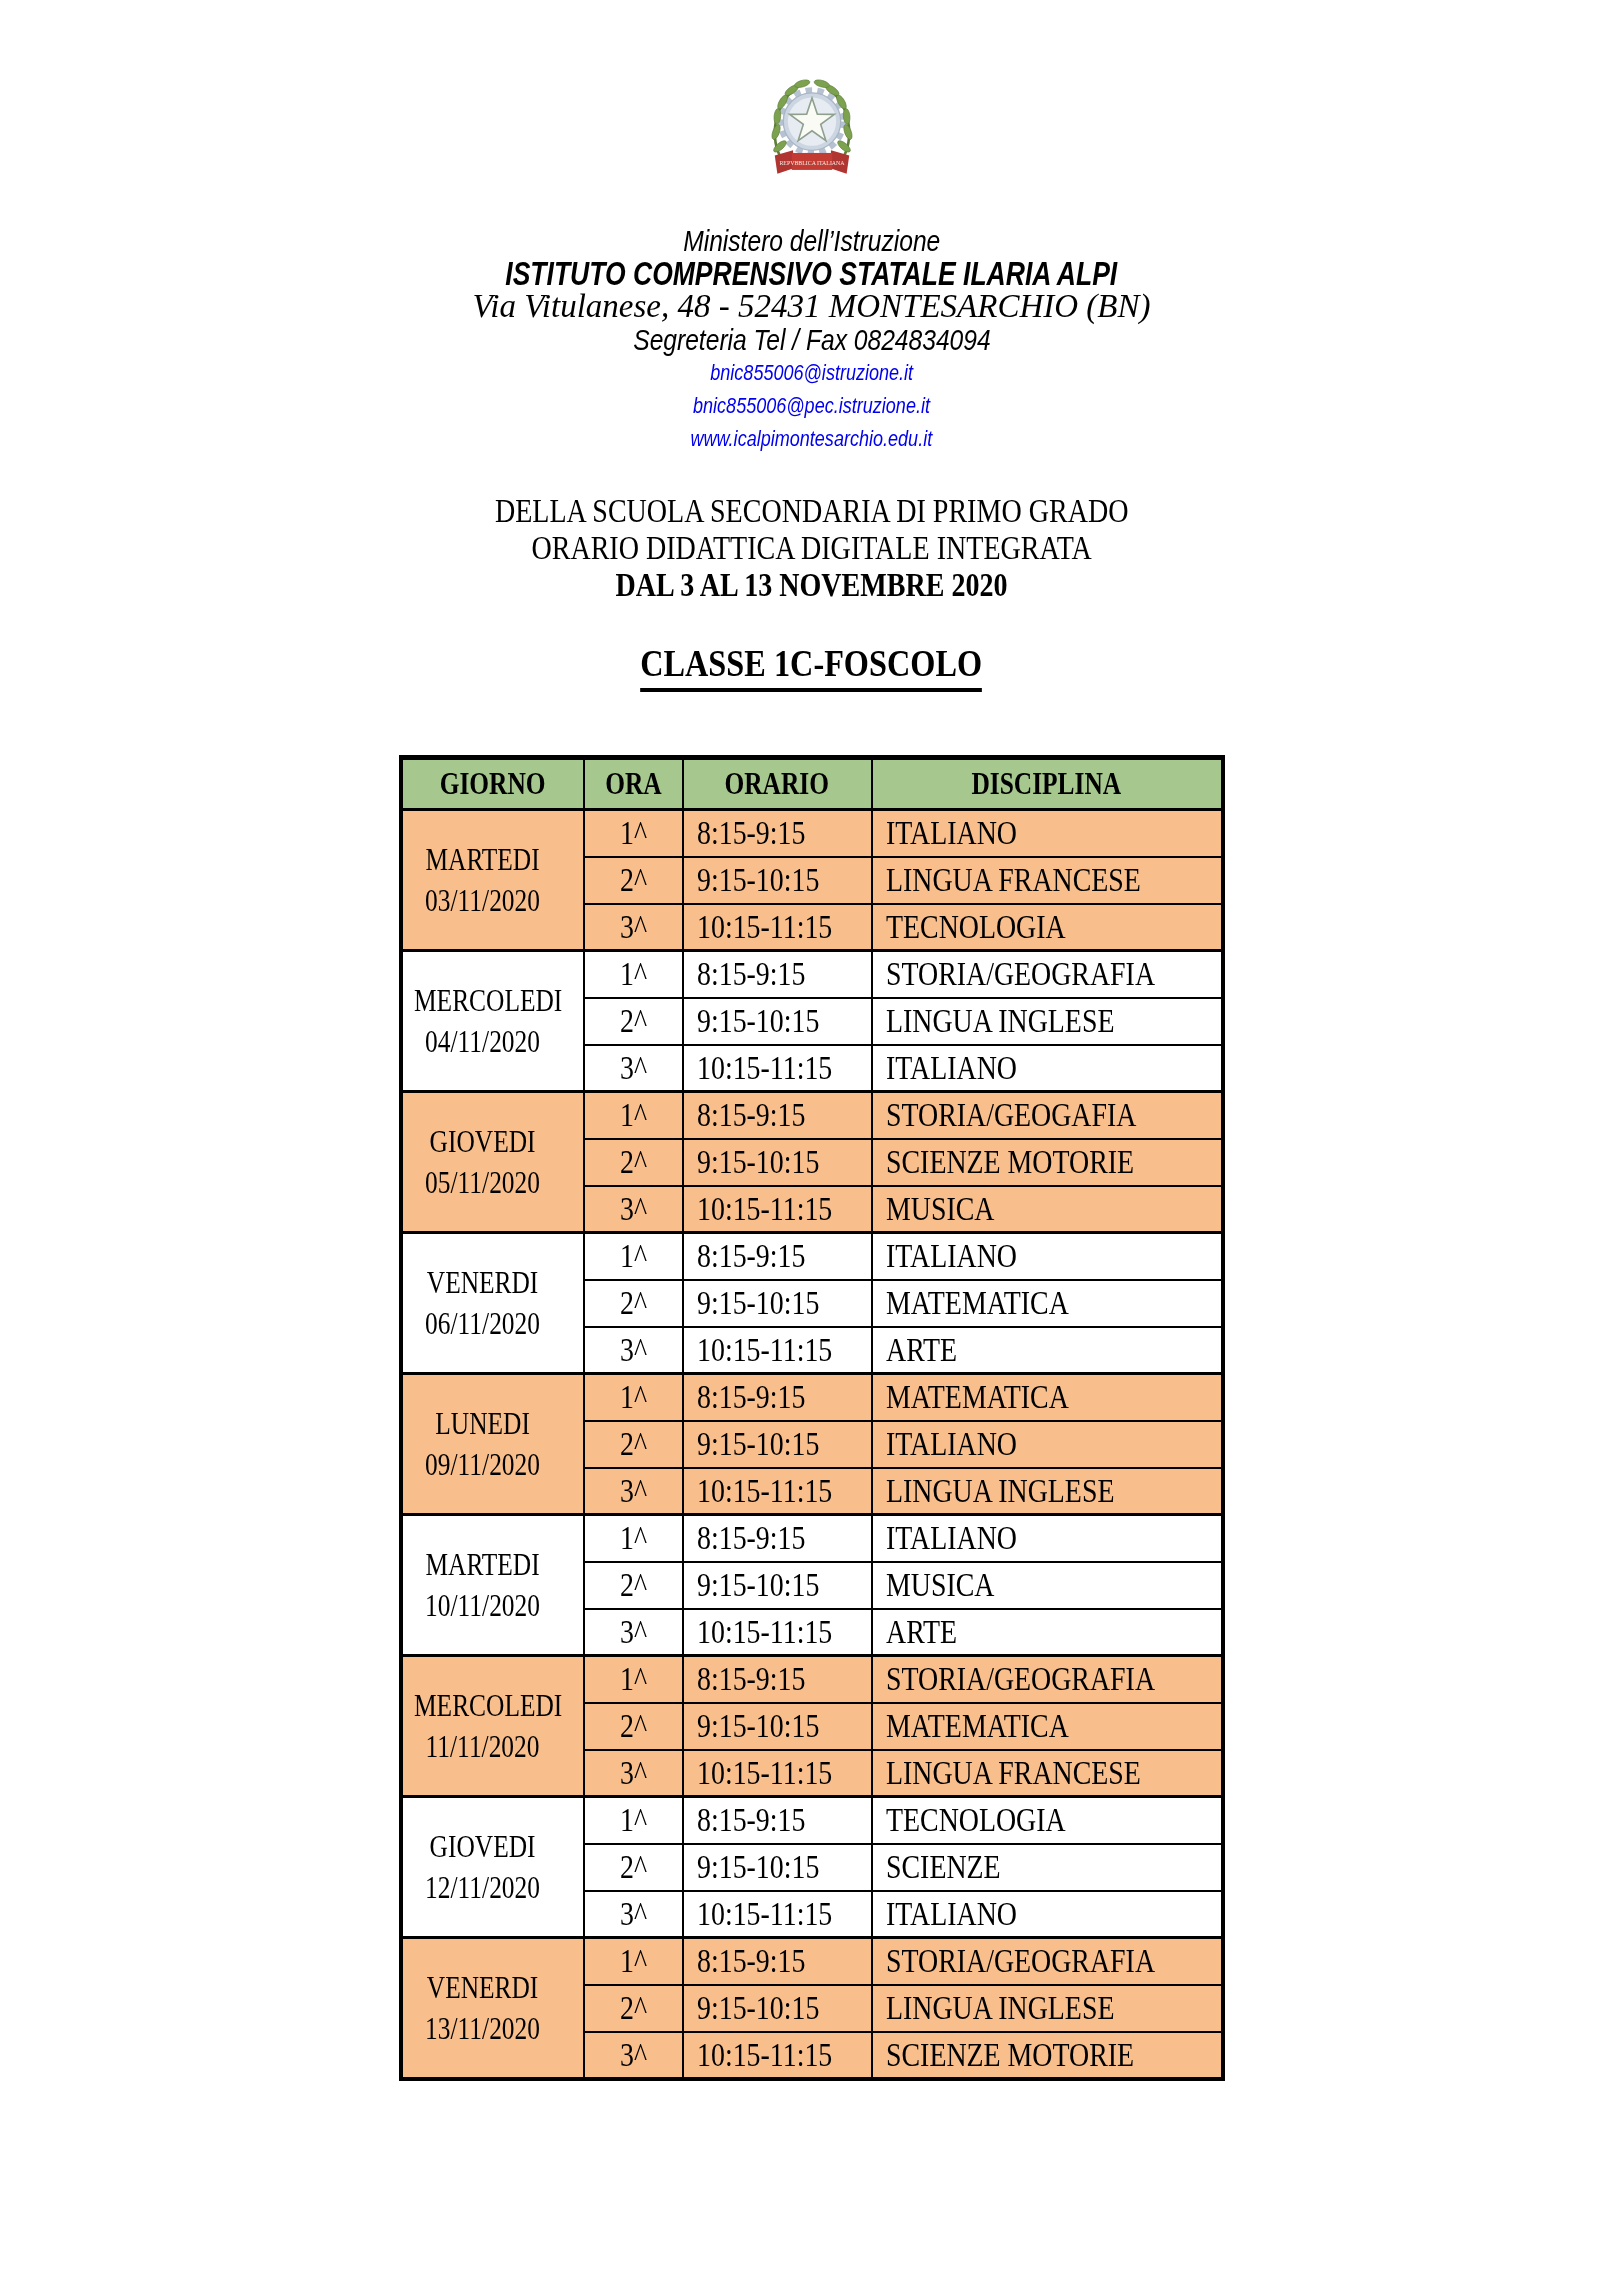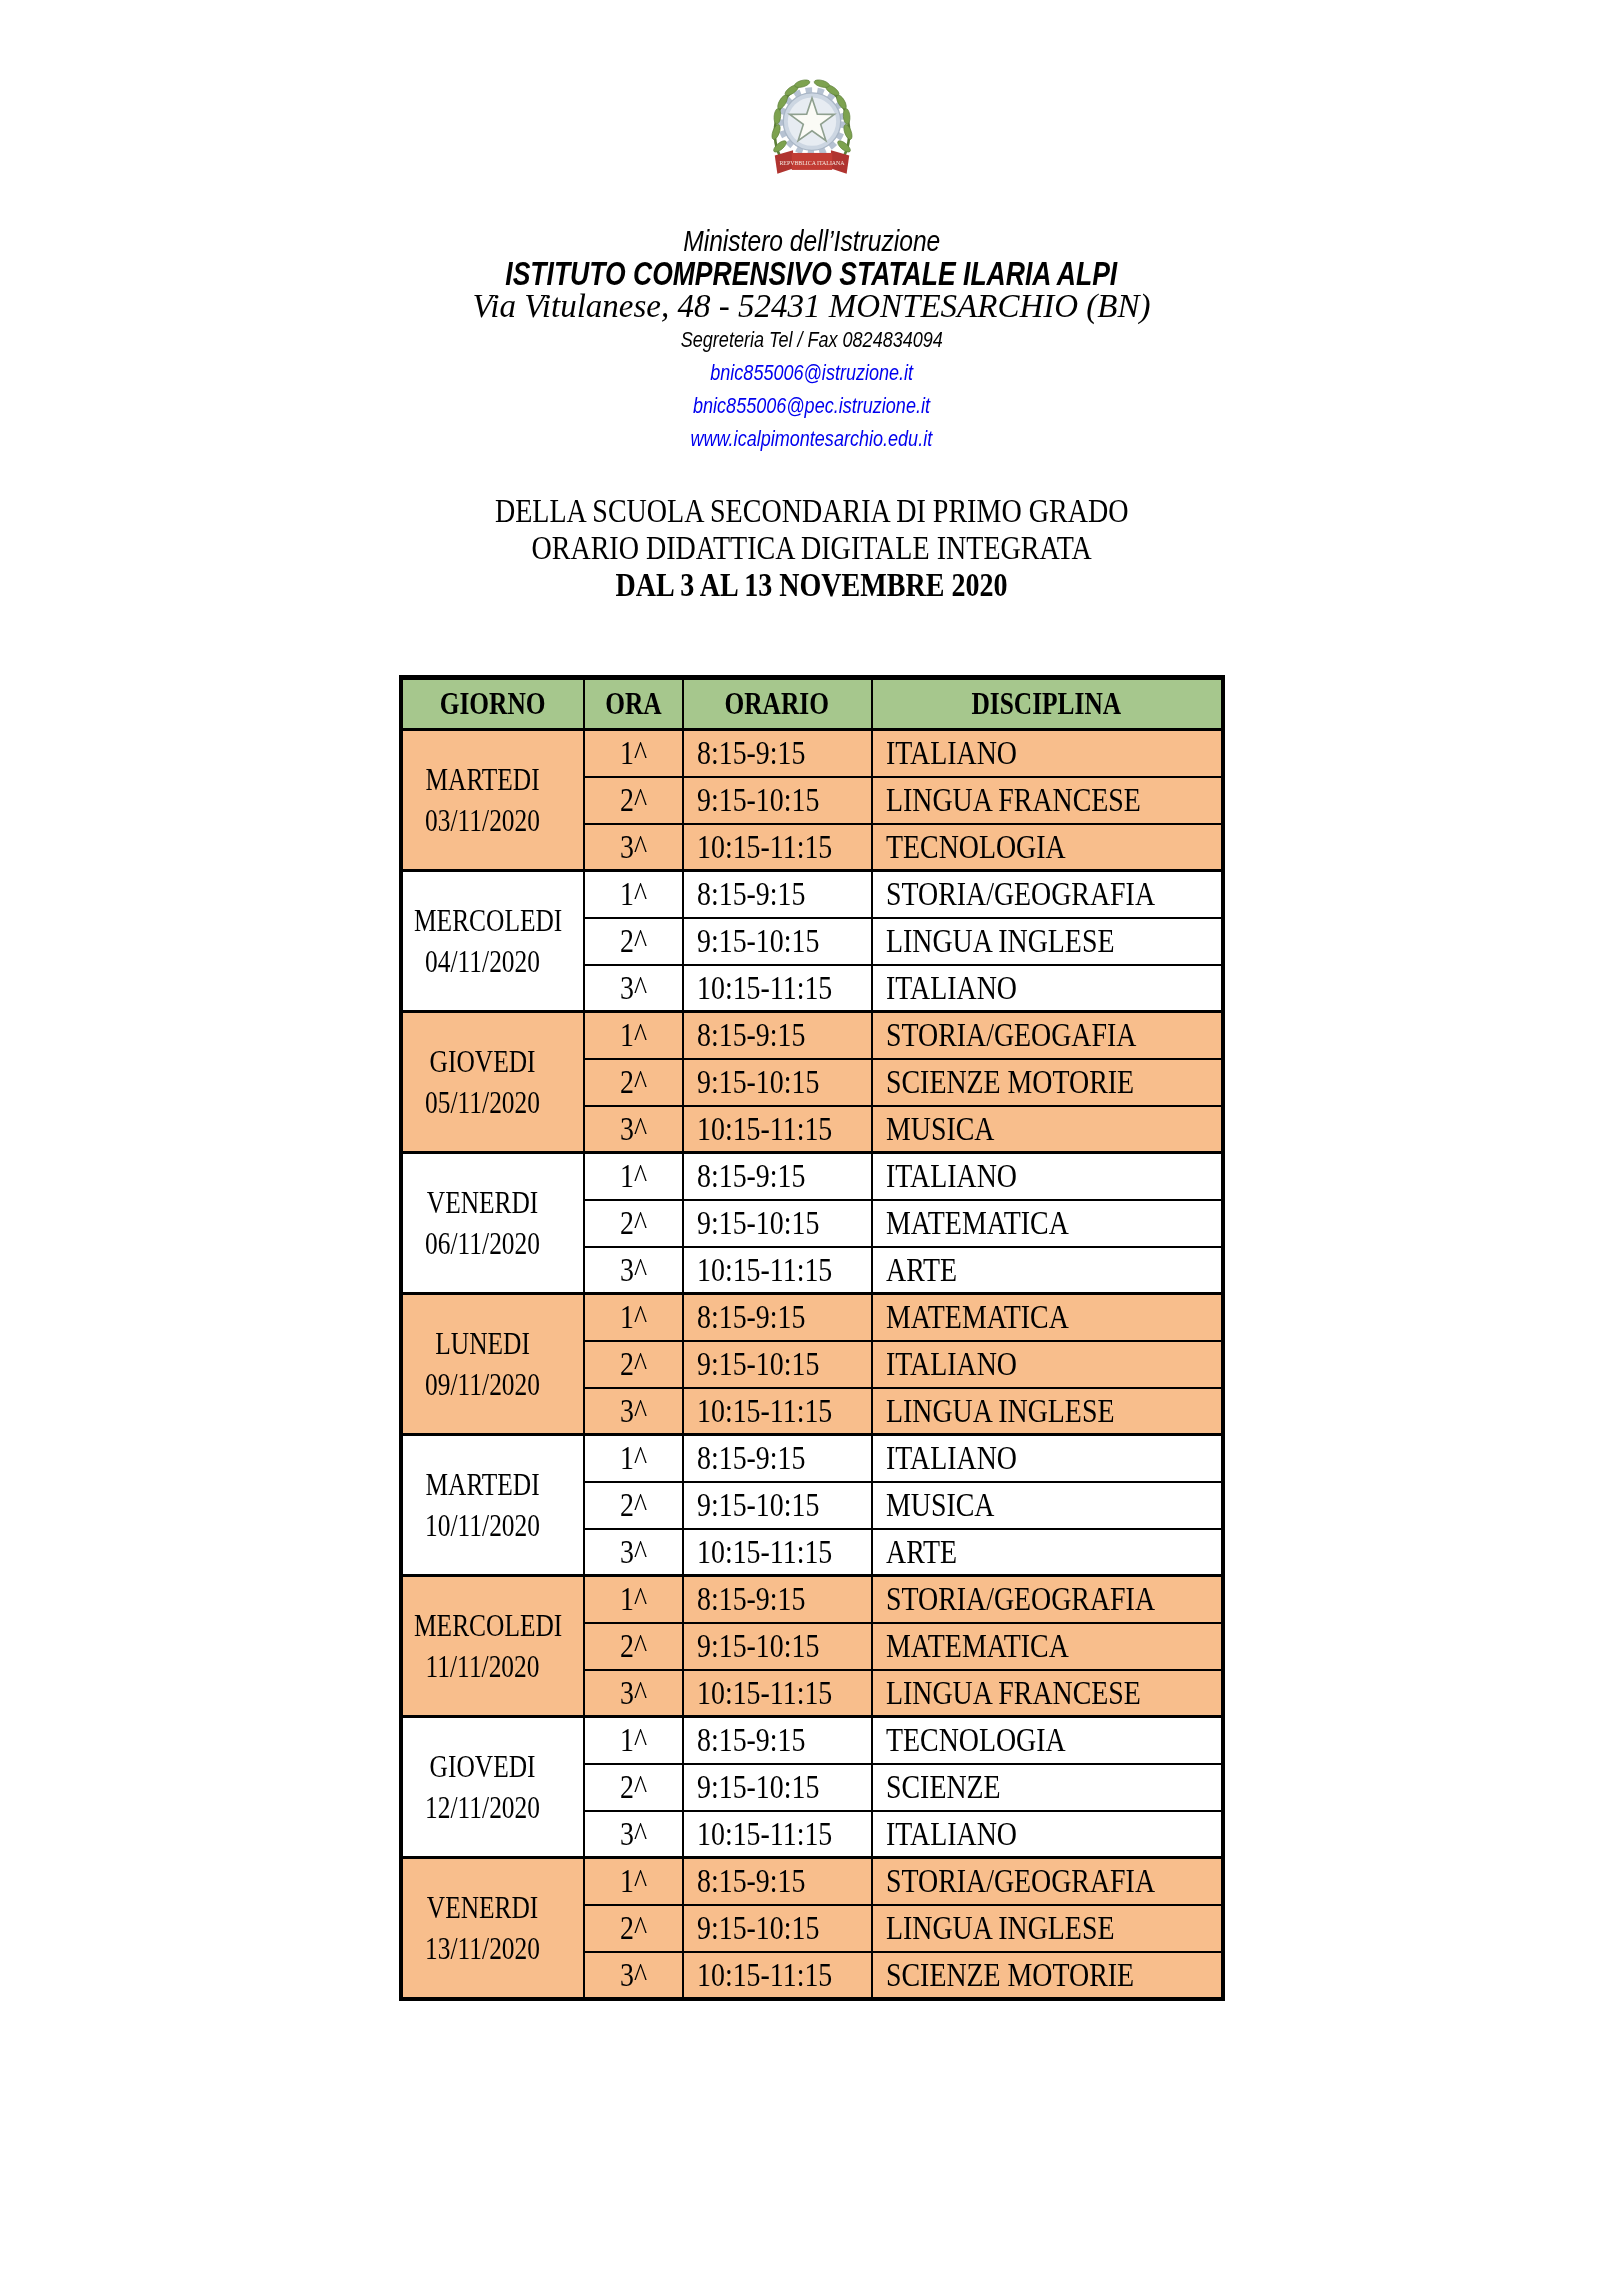--- a/index.html
+++ b/index.html
@@ -24,21 +24,21 @@
   .cx{display:inline-block;transform:scaleX(.82);transform-origin:center center;white-space:nowrap;}
   .cxl{display:inline-block;transform:scaleX(.82);transform-origin:left center;white-space:nowrap;}
 
   
   .emblem{display:block;margin:69px auto 0 auto;width:98px;height:113px;}
   .lh{line-height:33px;font-style:italic;}
   .l-ministry{margin-top:42px;font-family:"Liberation Sans","DejaVu Sans",sans-serif;font-size:30px;}
   .l-school{font-family:Liberation Sans, sans-serif;font-size:34px;font-weight:bold;}
   .l-school .cx{transform:scaleX(.78);}
   .l-address{font-family:"Liberation Serif","DejaVu Serif",serif;font-size:33px;}
-  .l-phone{font-family:"Liberation Sans","DejaVu Sans",sans-serif;font-size:22px;}
+  .l-phone{font-family:"Liberation Sans","DejaVu Sans",sans-serif;font-size:30px;}
   .l-link{font-family:"Liberation Sans","DejaVu Sans",sans-serif;font-size:22px;}
   .l-link a{color:var(--link-blue);text-decoration:underline;}
 
   
   .titles{margin-top:38px;line-height:37px;font-size:33px;}
   .titles .bold{font-weight:bold;}
   .titles .cx{transform:scaleX(.85);}
   .classe{margin-top:39px;line-height:41px;font-size:38px;font-weight:bold;}
   .classe .cx{transform:scaleX(.85);}
   .classe .ul{border-bottom:4.6px solid #000;padding-bottom:3.9px;}
@@ -111,20 +111,21 @@
     <div class="lh l-link"><a href="#"><span class="cx">bnic855006@istruzione.it</span></a></div>
     <div class="lh l-link"><a href="#"><span class="cx">bnic855006@pec.istruzione.it</span></a></div>
     <div class="lh l-link"><a href="#"><span class="cx">www.icalpimontesarchio.edu.it</span></a></div>
   </div>
 
   <div class="center titles">
     <div><span class="cx">DELLA SCUOLA SECONDARIA DI PRIMO GRADO</span></div>
     <div><span class="cx">ORARIO DIDATTICA DIGITALE INTEGRATA</span></div>
     <div class="bold"><span class="cx">DAL 3 AL 13 NOVEMBRE 2020</span></div>
   </div>
+  <div class="center classe"><span class="cx"><span class="ul">CLASSE 1C-FOSCOLO</span></span></div>
 
   <table class="tt">
     <colgroup>
         <col style="width:183px">
         <col style="width:99px">
         <col style="width:189px">
         <col style="width:351px">
       </colgroup>
     <thead>
       <tr>

